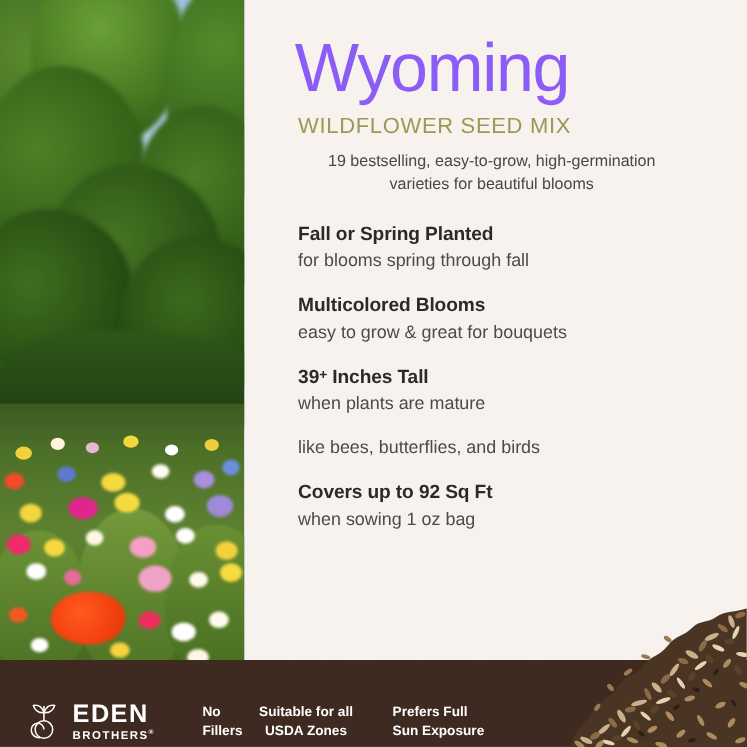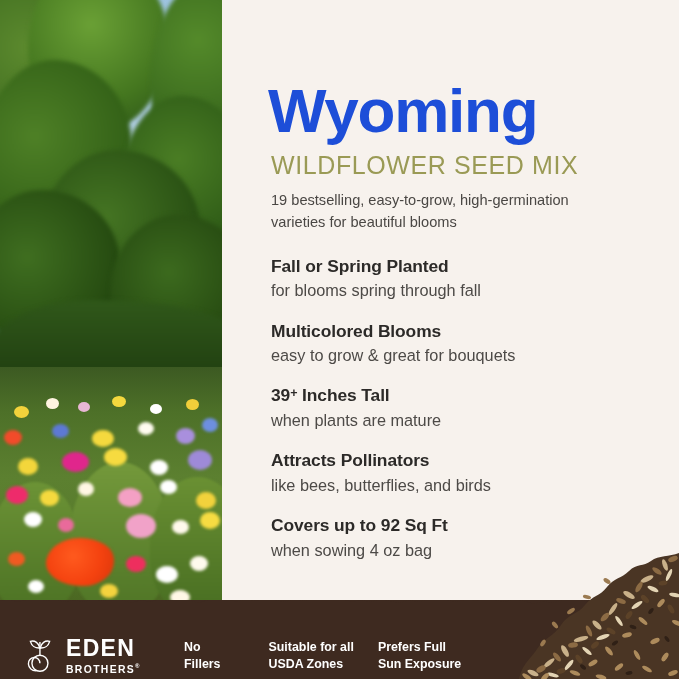--- a/index.html
+++ b/index.html
@@ -60,40 +60,40 @@
 
   
   #content {
     position:absolute; left:222px; top:0;
     width:457px; height:612px;
     padding:34px 28px 0 49px;
   }
   #title {
     font-size:62px;
     line-height:0.95;
-    font-weight:700;
-    color:#1d4ed8;
+    font-weight:400;
+    color:#8b5cf6;
     letter-spacing:-1.2px;
     margin-left:-3px;
-    margin-top:48px;
   }
   #subtitle {
-    font-size:25px;
+    font-size:20px;
     line-height:1.1;
     color:#9A9A55;
     letter-spacing:0.6px;
     margin-top:11px;
     font-weight:400;
   }
   #desc {
     font-size:14.6px;
     line-height:1.48;
     color:#4A4744;
     margin-top:11px;
     max-width:352px;
+    text-align:center;
   }
   #features { margin-top:22px; }
   .feat { margin-bottom:19px; }
   .feat:last-child { margin-bottom:0; }
   .feat-h {
     font-size:17.4px;
     font-weight:700;
     color:#2C2A28;
     letter-spacing:-0.1px;
     line-height:1.25;
@@ -146,22 +146,22 @@
   #logo-bros .reg { font-size:0.58em; vertical-align:0.75em; }
   .badge {
     color:#FFFFFF;
     font-size:12.4px;
     font-weight:700;
     line-height:1.33;
     white-space:nowrap;
     position:relative; z-index:3;
   }
   #b1 { margin-left:36px; }
-  #b2 { margin-left:48px; }
-  #b3 { margin-left:24px; }
+  #b2 { margin-left:15px;text-align:center; }
+  #b3 { margin-left:36px; }
   #b4 { margin-left:34px; }
 
   
   #seedpile {
     position:absolute; right:0; bottom:0;
     width:160px; height:128px;
     z-index:2;
     pointer-events:none;
   }
 </style>
@@ -256,27 +256,26 @@
         <div class="feat-h">Multicolored Blooms</div>
         <div class="feat-s">easy to grow &amp; great for bouquets</div>
       </div>
 
       <div class="feat">
         <div class="feat-h"><span>39</span><span class="sup">+</span><span> Inches Tall</span></div>
         <div class="feat-s">when plants are mature</div>
       </div>
 
       <div class="feat">
-        <div class="feat-h">Attracts Pollinators</div>
         <div class="feat-s">like bees, butterflies, and birds</div>
       </div>
 
       <div class="feat">
         <div class="feat-h">Covers up to 92 Sq Ft</div>
-        <div class="feat-s">when sowing 4 oz bag</div>
+        <div class="feat-s">when sowing 1 oz bag</div>
       </div>
 
     </div>
   </div>
 
   <div id="bottombar">
 
     <svg id="tornedge" viewBox="0 0 679 20" preserveAspectRatio="none">
       <path d="M0,20 L0,13 L9,11 L17,14 L26,12 L36,9 L45,13 L55,11 L64,14 L74,12 L84,14 L93,11 L103,13 L112,10 L122,12 L131,15 L141,12 L150,14 L160,11 L170,13 L179,10 L189,12 L198,15 L208,12 L218,9 L227,11 L237,14 L246,11 L256,13 L266,10 L275,12 L285,14 L294,11 L304,13 L313,10 L323,12 L333,9 L342,11 L352,14 L361,12 L371,14 L380,11 L390,13 L400,15 L409,12 L419,14 L428,11 L438,9 L447,12 L457,14 L467,11 L476,13 L486,10 L495,12 L505,14 L514,11 L524,13 L534,16 L543,13 L553,15 L562,12 L572,10 L581,12 L591,14 L601,11 L610,13 L620,10 L629,12 L639,9 L648,11 L658,13 L667,10 L679,12 L679,20 Z" fill="#3E2A20"></path>
     </svg>

